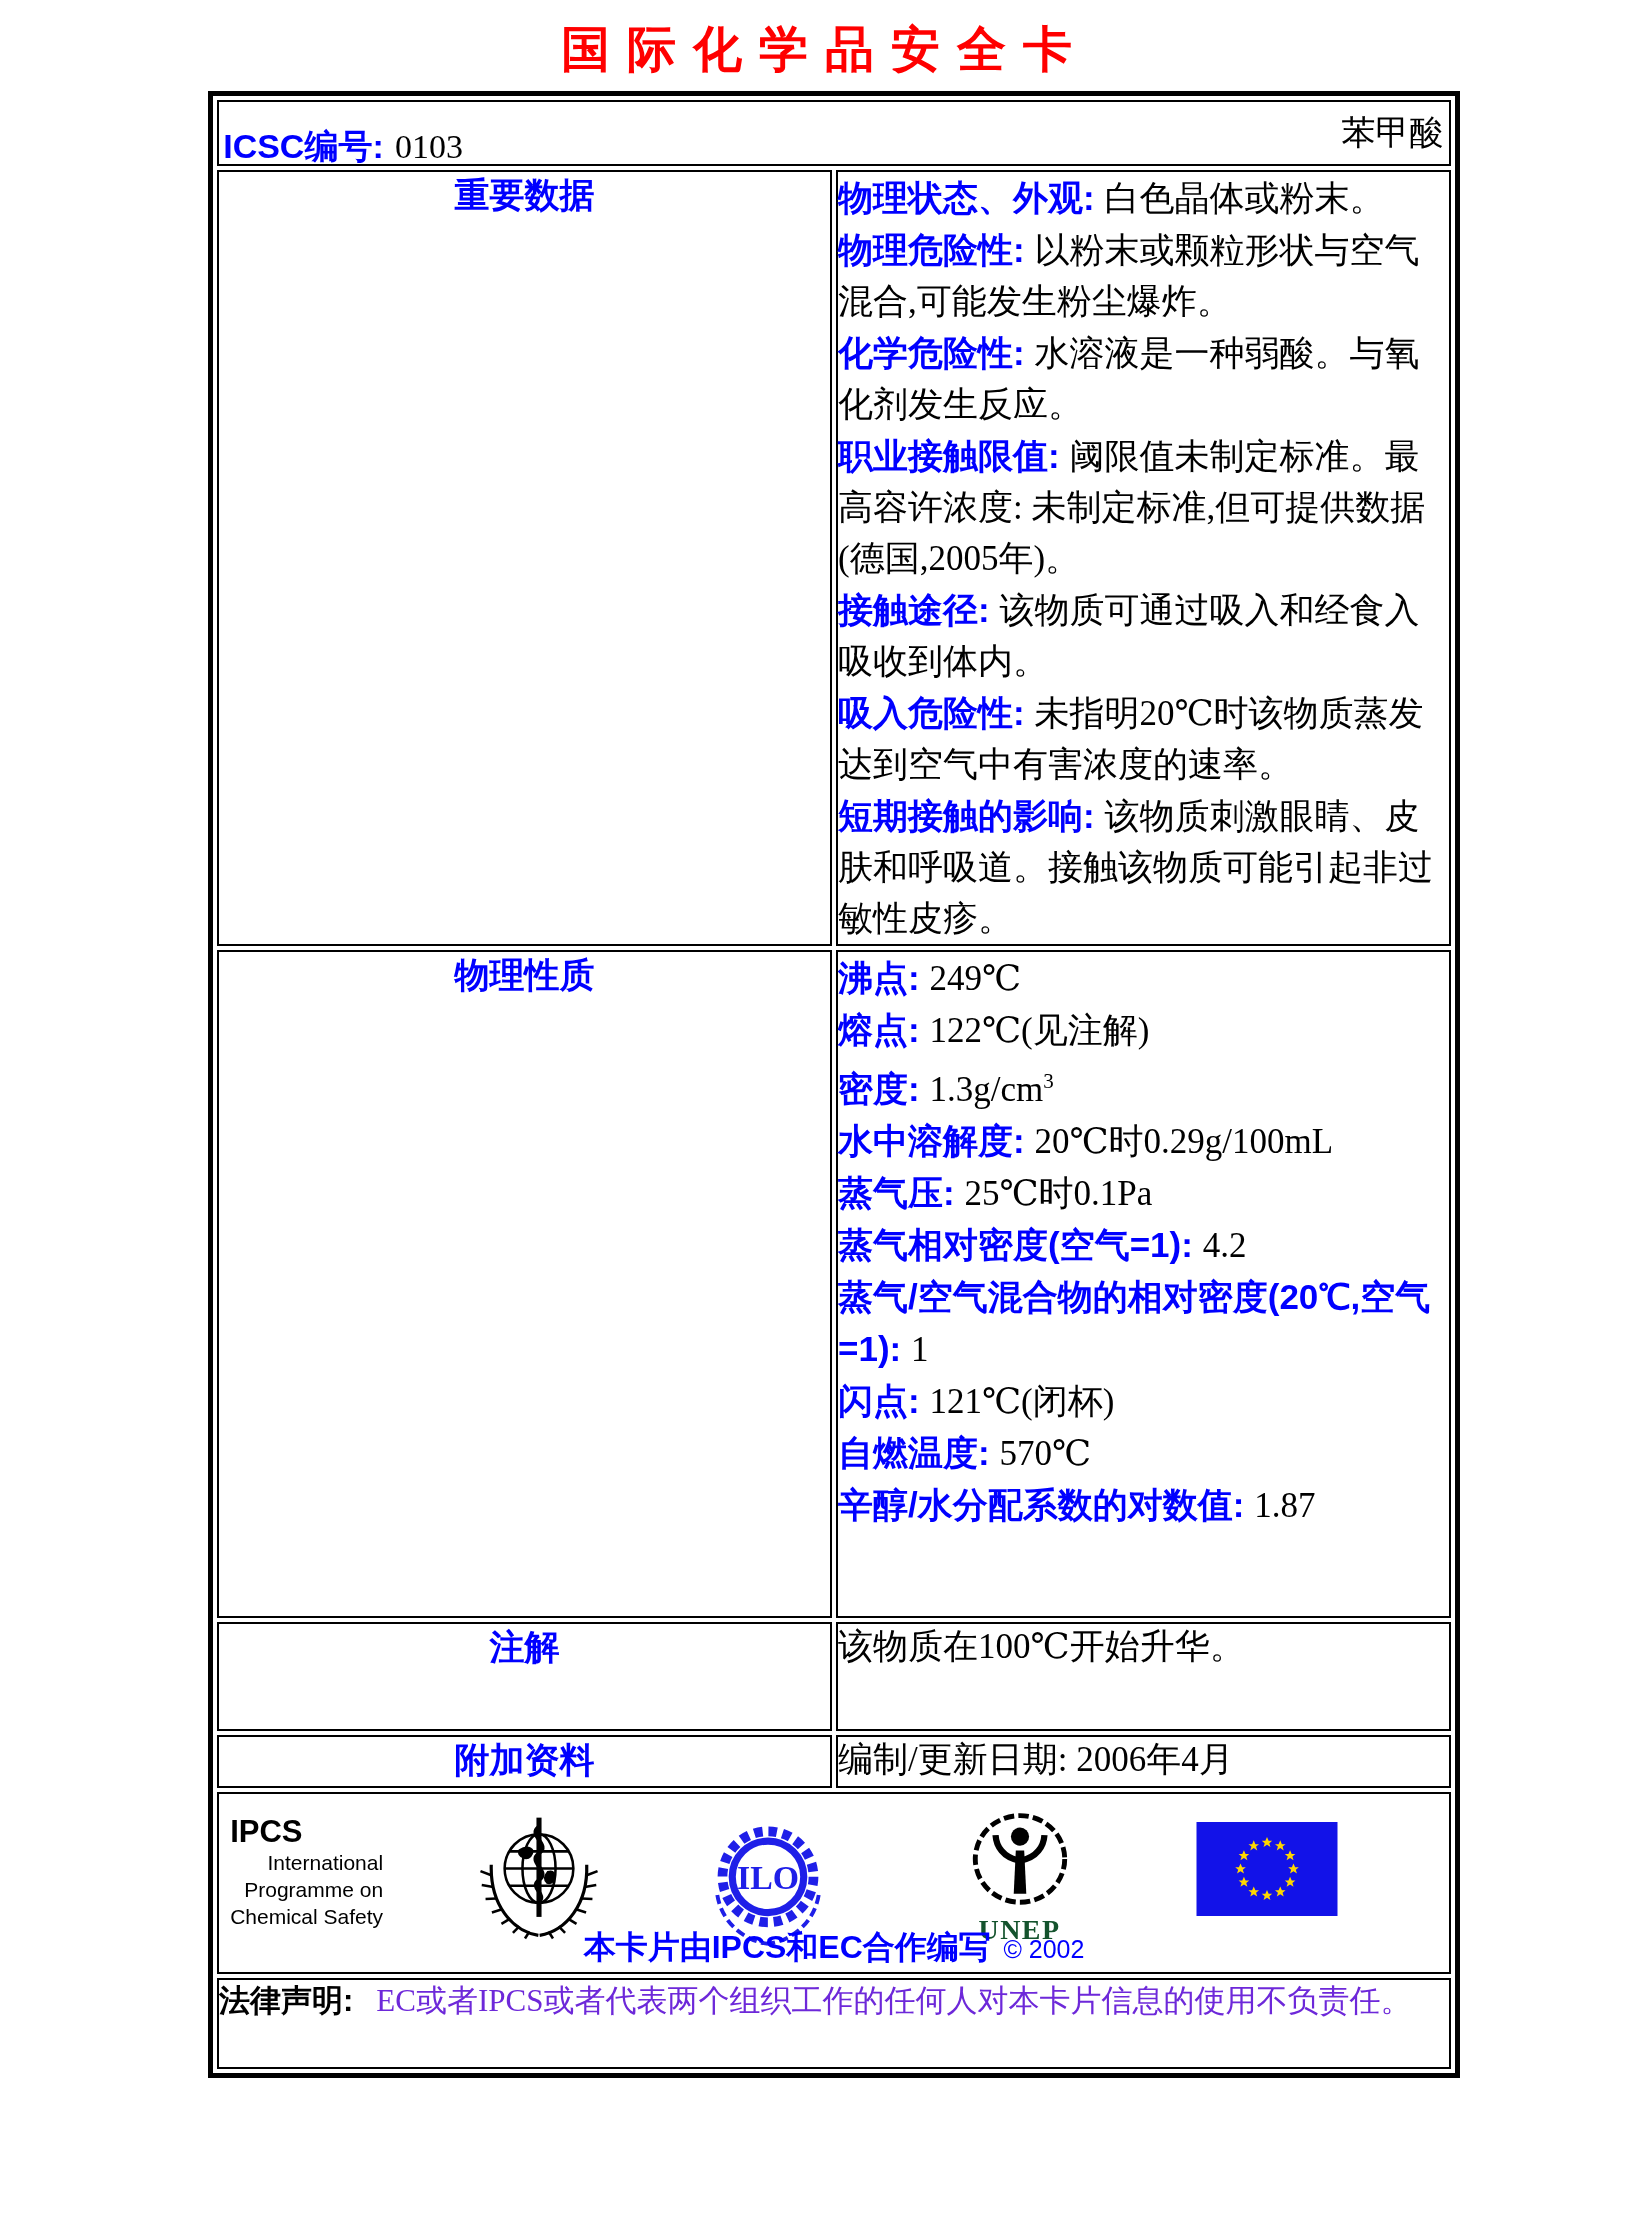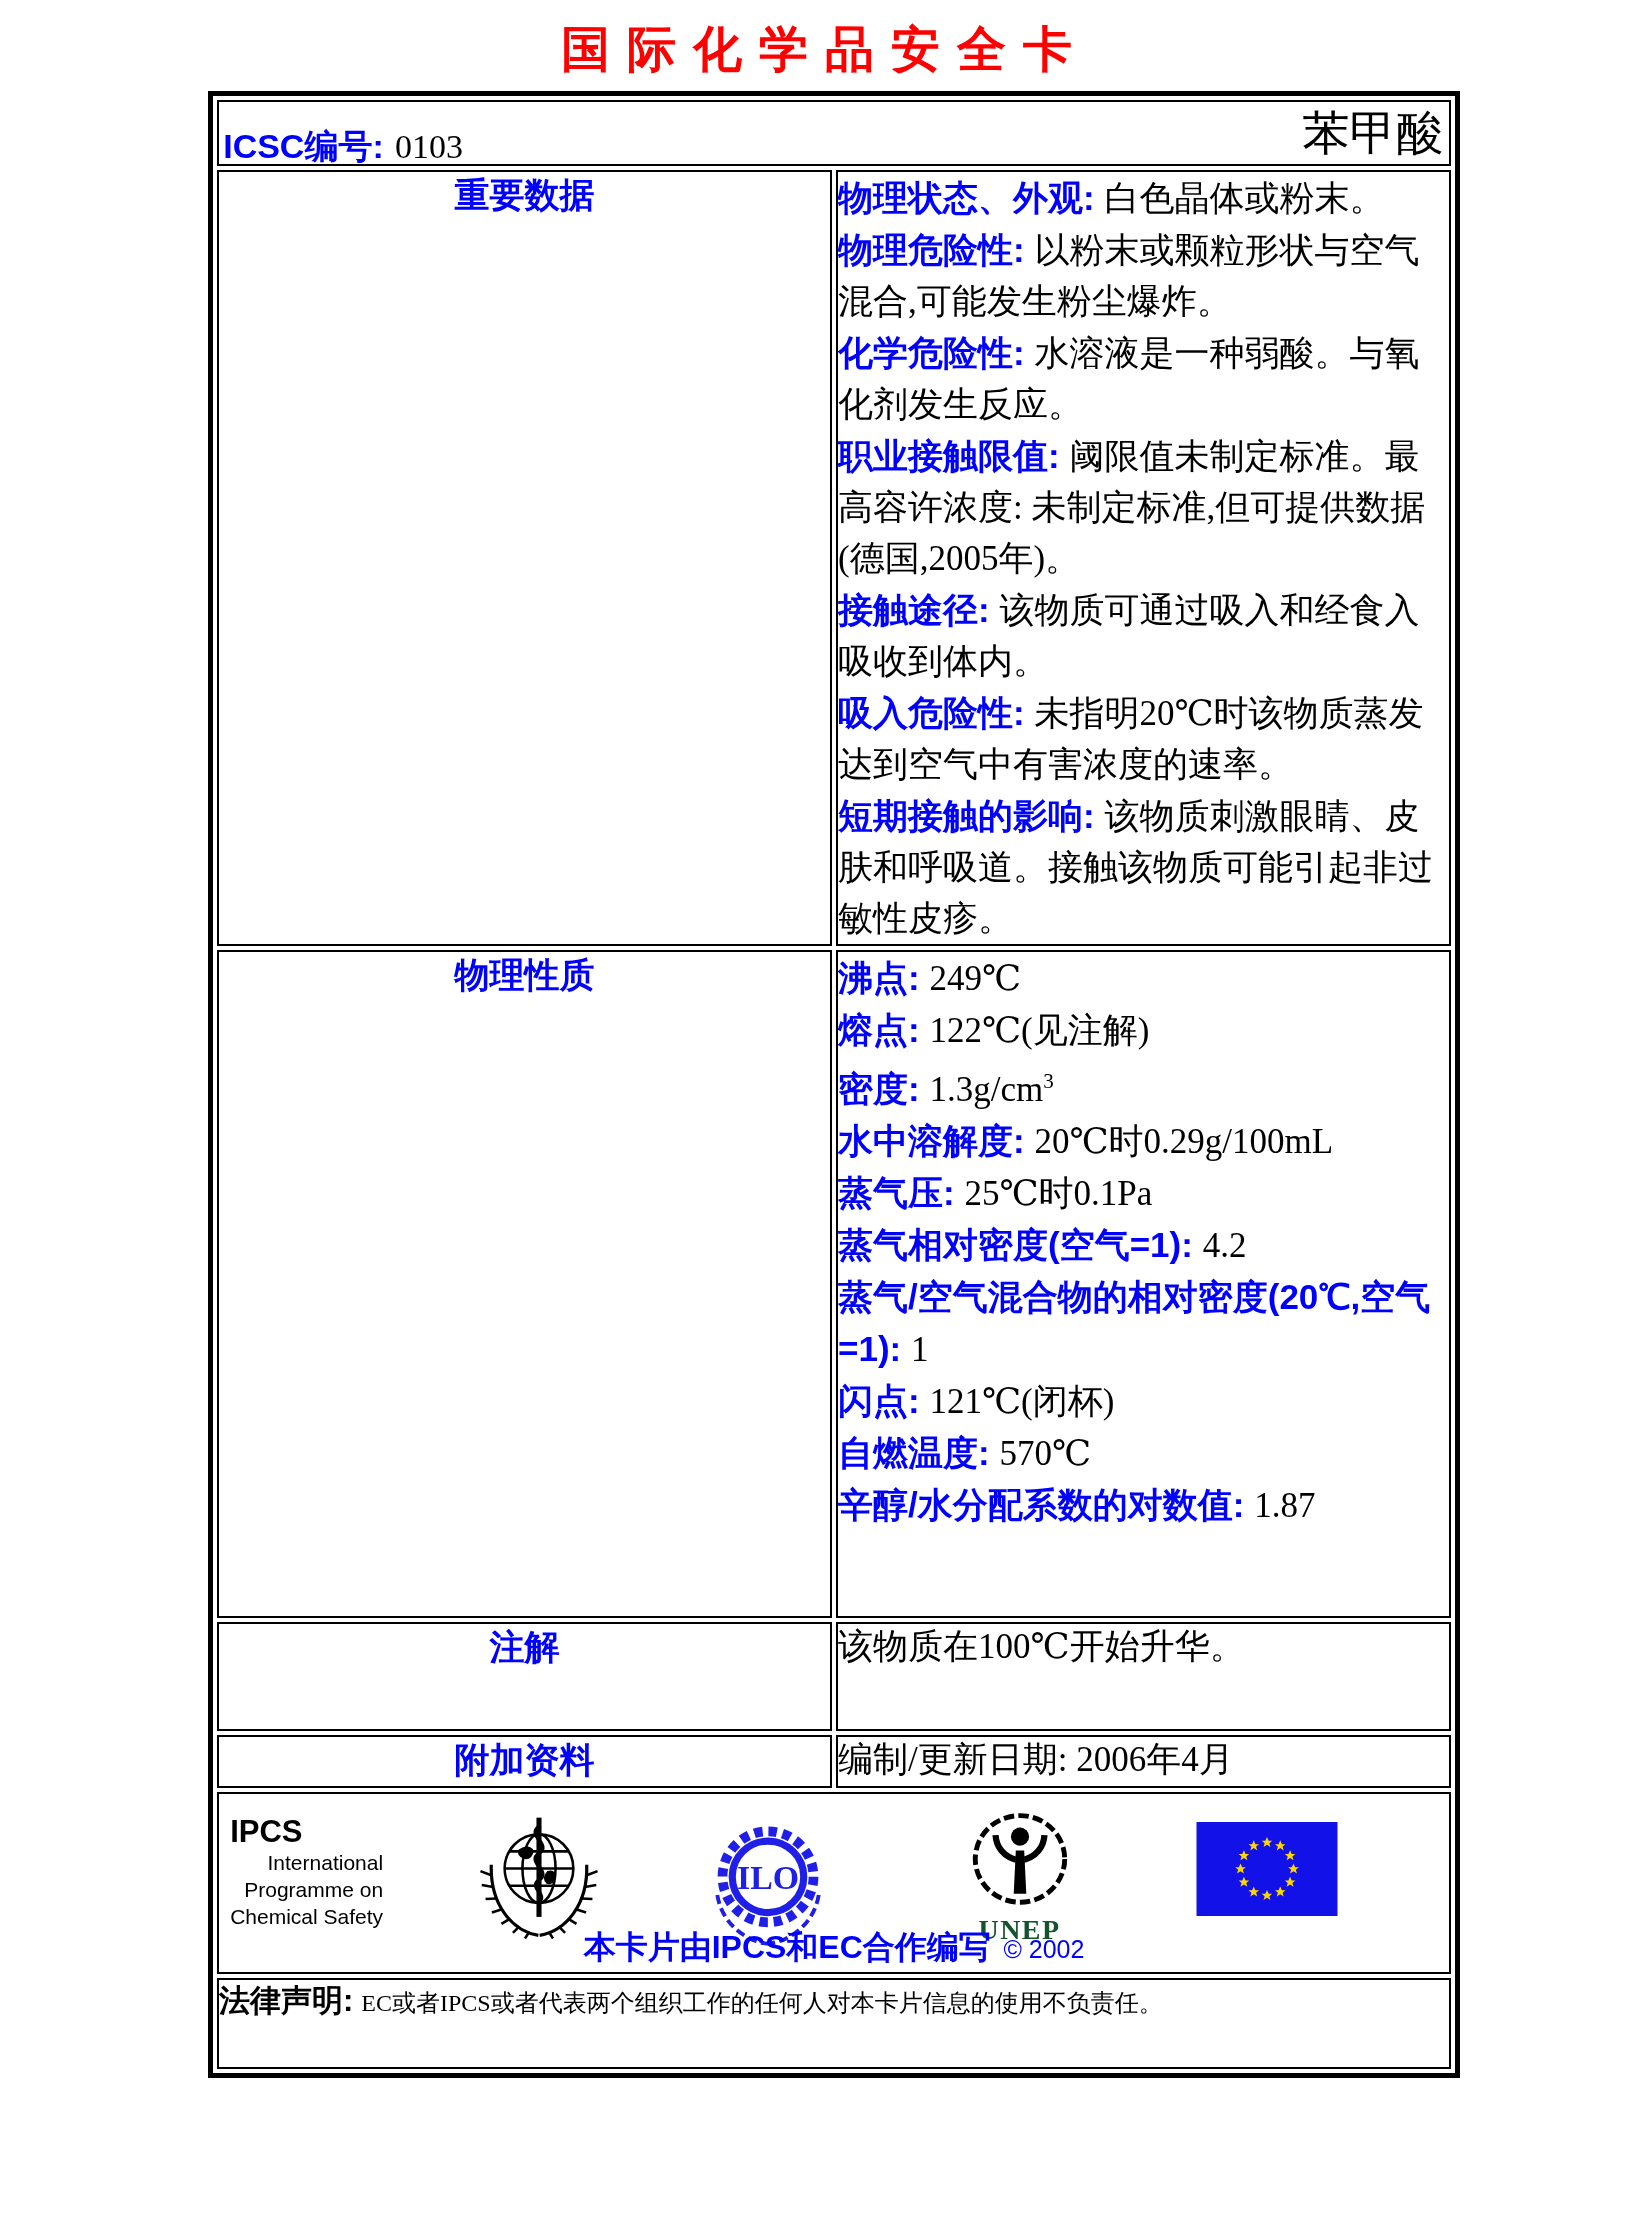--- a/index.html
+++ b/index.html
@@ -46,21 +46,21 @@
   .r-env{height:115px;}
   .r-notes{height:105px;}
   .r-add{height:49px;}
   .r-footer{height:178px;}
   .r-legal{height:87px;}
 
   .hdr-flex{display:flex;align-items:center;justify-content:space-between;height:62px;padding:0 5.6px 0 4.2px;}
   .icsc{display:flex;align-items:center;margin-top:27px;}
   .icsc-label{color:#0000FF;font-weight:bold;font-size:34px;font-family:"Liberation Sans",sans-serif;}
   .icsc-number{color:#000;font-size:34px;margin-left:11.2px;font-family:"Liberation Serif","DejaVu Serif",serif;}
-  .chem-name{color:#000;font-size:47px;font-family:"Liberation Serif","DejaVu Serif",serif;}
+  .chem-name{color:#000;font-size:34px;font-family:"Liberation Serif","DejaVu Serif",serif;}
 
   .line{line-height:51px;}
   .prop-label{color:#0000FF;font-weight:bold;font-family:"Liberation Sans",sans-serif;}
   .prop-value{color:#000;margin-left:9.8px;}
   sup{font-size:60%;}
 
   .notes-text,.add-text{display:block;line-height:46px;}
 
   
   .footer-cell{position:relative;height:178px;}
@@ -72,21 +72,21 @@
   .ilo-logo{left:484px;width:130px;height:130px;top:22.4px;}
   .unep-logo{left:734px;width:133px;top:15.4px;text-align:center;}
   .unep-text{font-family:"Liberation Serif","DejaVu Serif",serif;font-weight:bold;font-size:28px;color:#14532d;line-height:31px;letter-spacing:1.4px;}
   .eu-flag{left:976px;top:28px;width:144px;height:94px;}
   .credit-line{position:absolute;left:0;right:0;bottom:2.8px;text-align:center;}
   .credit-main{color:#0000FF;font-weight:bold;font-size:32px;font-family:"Liberation Sans",sans-serif;}
   .credit-copy{color:#0000FF;font-size:25px;margin-left:12.6px;font-family:"Liberation Sans",sans-serif;}
 
   .legal-cell{padding:14px 7px 0 5.6px;}
   .legal-label{color:#000;font-weight:bold;font-size:31px;font-family:"Liberation Sans",sans-serif;}
-  .legal-text{color:#000000;font-size:24px;margin-left:8px;font-family:"Liberation Serif","DejaVu Serif",serif;}
+  .legal-text{color:#6d28d9;font-size:31px;margin-left:23px;font-family:"Liberation Serif","DejaVu Serif",serif;}
 </style>
 </head>
 <body>
 
 <div class="page-title">国际化学品安全卡</div>
 
 <table class="card">
 
   <tbody>
       <tr>

